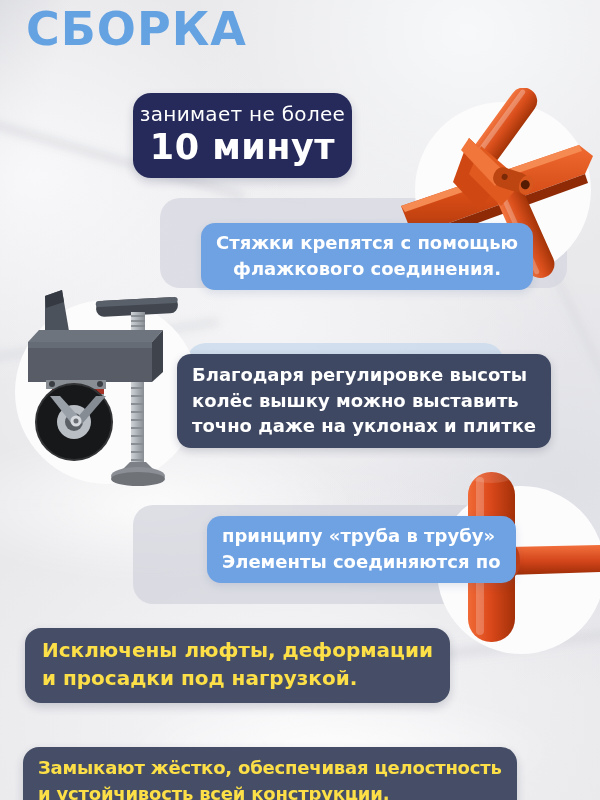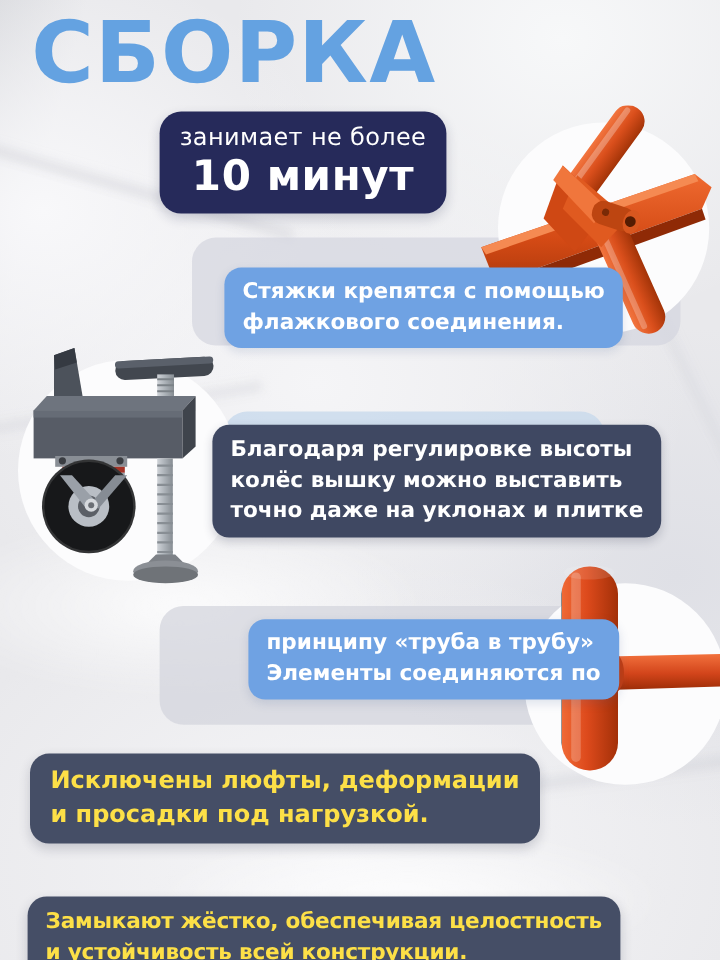--- a/index.html
+++ b/index.html
@@ -30,25 +30,25 @@
   .fold-4{left:40px;top:770px;width:420px;height:14px;transform:rotate(3deg);
     background:linear-gradient(to bottom,rgba(255,255,255,0),rgba(205,206,213,.5),rgba(255,255,255,0));}
   .fold-5{left:470px;top:300px;width:200px;height:12px;transform:rotate(64deg);
     background:linear-gradient(to bottom,rgba(255,255,255,0),rgba(206,207,214,.45),rgba(255,255,255,0));}
   .sheen{position:absolute;pointer-events:none;border-radius:50%;filter:blur(10px);}
   .sheen-1{left:-60px;top:430px;width:420px;height:150px;background:radial-gradient(closest-side,rgba(255,255,255,.85),rgba(255,255,255,0));}
   .sheen-2{left:120px;top:690px;width:440px;height:120px;background:radial-gradient(closest-side,rgba(255,255,255,.8),rgba(255,255,255,0));}
 
   .title{
     position:absolute;left:26px;top:2px;
-    font-size:71px;font-weight:800;letter-spacing:1px;line-height:1.18;
+    font-size:46px;font-weight:800;letter-spacing:1px;line-height:1.18;
     color:#64a2e1;
   }
   .badge{
-    position:absolute;left:133px;top:93px;width:239px;box-sizing:border-box;
+    position:absolute;left:133px;top:93px;width:219px;box-sizing:border-box;
     background:#262a5a;border-radius:18px;color:#ffffff;text-align:center;
     padding:9px 6px 11px;box-shadow:0 4px 10px rgba(30,33,70,.18);
   }
   .badge-line1{font-size:20px;font-weight:500;letter-spacing:.3px;line-height:1.2;}
   .badge-line2{font-size:35px;font-weight:800;letter-spacing:.5px;line-height:1.15;margin-top:1px;}
 
   .panel{position:absolute;border-radius:20px;}
   .panel-1{left:160px;top:198px;width:407px;height:90px;background:rgba(212,214,223,.72);}
   .panel-2{left:186px;top:343px;width:318px;height:104px;background:rgba(198,216,236,.78);}
   .panel-3{left:133px;top:505px;width:437px;height:99px;background:rgba(210,212,221,.72);}
@@ -63,21 +63,21 @@
   .photo-wheel{left:0px;top:280px;width:230px;height:240px;}
   .photo-tube{left:455px;top:465px;width:145px;height:185px;}
   .photo svg{display:block;width:100%;height:100%;}
 
   .bubble{
     position:absolute;border-radius:14px;color:#ffffff;font-weight:700;
     white-space:nowrap;
   }
   .bubble-blue{background:#6fa2e3;box-shadow:0 3px 8px rgba(60,90,140,.15);}
   .bubble-dark{background:#3f4862;box-shadow:0 3px 8px rgba(40,45,70,.2);}
-  .bubble-1{left:187px;top:223px;font-size:18px;line-height:1.45;padding:7px 15px 8px;}
+  .bubble-1{left:201px;top:223px;font-size:18px;line-height:1.45;padding:7px 15px 8px;text-align:center;}
   .bubble-2{left:177px;top:354px;font-size:18px;line-height:1.42;padding:8px 15px 9px;}
   .bubble-3{left:207px;top:516px;font-size:18px;line-height:1.45;padding:7px 15px 8px;}
 
   .darkbox{
     position:absolute;background:#454e66;border-radius:16px;color:#fde047;
     font-weight:700;white-space:nowrap;box-shadow:0 4px 10px rgba(40,45,70,.2);
   }
   .darkbox-1{left:25px;top:628px;font-size:20px;line-height:1.42;padding:8px 17px 10px;}
   .darkbox-2{left:23px;top:747px;font-size:18px;line-height:1.45;padding:8px 15px 10px;letter-spacing:-.2px;}
 </style>

